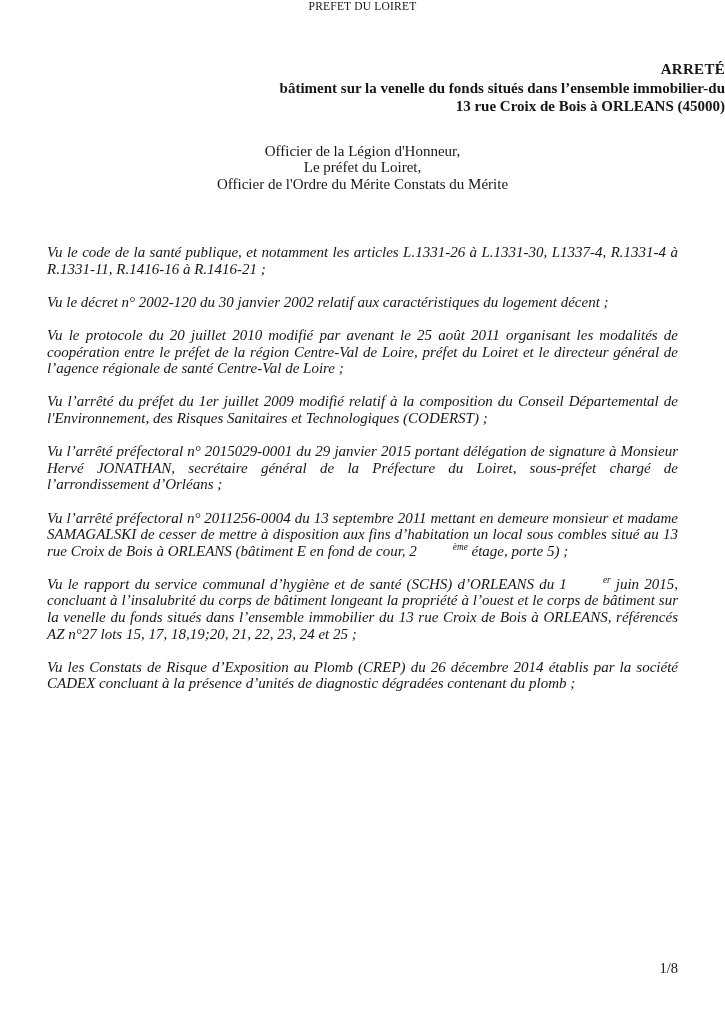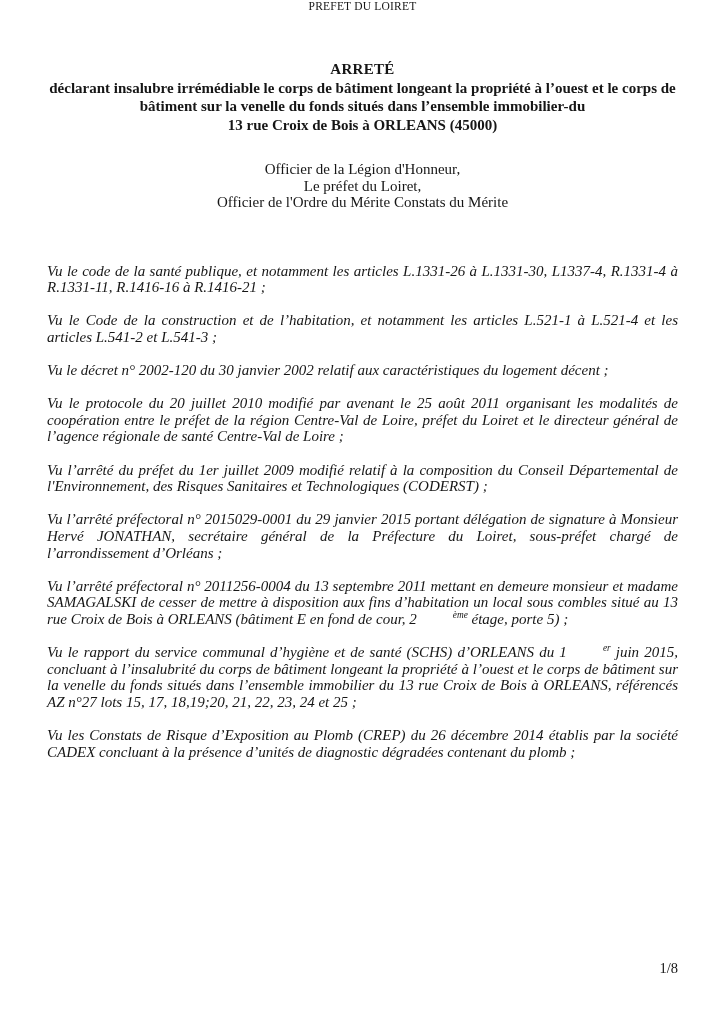--- a/index.html
+++ b/index.html
@@ -24,21 +24,21 @@
   }
   .service-block {
     margin-top: 44px;
     margin-left: 18px;
     font-size: 9.5px;
     line-height: 13.5px;
     letter-spacing: 0.15px;
   }
   .title-block {
     margin-top: 47px;
-    text-align: center;
+    text-align: right;
     font-weight: bold;
     font-size: 15px;
     line-height: 18.5px;
   }
   .title-block .heading { letter-spacing: 0.3px; }
   .issuer-block {
     margin-top: 27px;
     text-align: center;
     font-size: 15px;
     line-height: 16.5px;
@@ -69,35 +69,33 @@
 <body>
 
 <div class="page">
 
   <div class="prefecture">PREFET DU LOIRET</div>
 
 
   <div class="title-block">
     <div class="heading">ARRETÉ</div>
     <div>
-        <div>déclarant insalubre irrémédiable le corps de bâtiment longeant la propriété à l’ouest et le corps de</div>
         <div>bâtiment sur la venelle du fonds situés dans l’ensemble immobilier-du</div>
         <div>13 rue Croix de Bois à ORLEANS (45000)</div>
       </div>
   </div>
 
   <div class="issuer-block">
       <div>Officier de la Légion d'Honneur,</div>
       <div>Le préfet du Loiret,</div>
       <div>Officier de l'Ordre du Mérite Constats du Mérite</div>
     </div>
 
   <div class="body-text">
       <p class="body-paragraph"><span>Vu le code de la santé publique, et notamment les articles L.1331-26 à L.1331-30, L1337-4, R.1331-4 à R.1331-11, R.1416-16 à R.1416-21 ;</span></p>
-      <p class="body-paragraph"><span>Vu le Code de la construction et de l’habitation, et notamment les articles L.521-1 à L.521-4 et les articles L.541-2 et L.541-3 ;</span></p>
       <p class="body-paragraph"><span>Vu le décret n° 2002-120 du 30 janvier 2002 relatif aux caractéristiques du logement décent ;</span></p>
       <p class="body-paragraph"><span>Vu le protocole du 20 juillet 2010 modifié par avenant le 25 août 2011 organisant les modalités de coopération entre le préfet de la région Centre-Val de Loire, préfet du Loiret et le directeur général de l’agence régionale de santé Centre-Val de Loire ;</span></p>
       <p class="body-paragraph"><span>Vu l’arrêté du préfet du 1er juillet 2009 modifié relatif à la composition du Conseil Départemental de l'Environnement, des Risques Sanitaires et Technologiques (CODERST) ;</span></p>
       <p class="body-paragraph"><span>Vu l’arrêté préfectoral n° 2015029-0001 du 29 janvier 2015 portant délégation de signature à Monsieur Hervé JONATHAN, secrétaire général de la Préfecture du Loiret, sous-préfet chargé de l’arrondissement d’Orléans ;</span></p>
       <p class="body-paragraph"><span>Vu l’arrêté préfectoral n° 2011256-0004 du 13 septembre 2011 mettant en demeure monsieur et madame SAMAGALSKI de cesser de mettre à disposition aux fins d’habitation un local sous combles situé au 13 rue Croix de Bois à ORLEANS (bâtiment E en fond de cour, 2</span><sup>ème</sup><span> étage, porte 5) ;</span></p>
       <p class="body-paragraph"><span>Vu le rapport du service communal d’hygiène et de santé (SCHS) d’ORLEANS du 1</span><sup>er</sup><span> juin 2015, concluant à l’insalubrité du corps de bâtiment longeant la propriété à l’ouest et le corps de bâtiment sur la venelle du fonds situés dans l’ensemble immobilier du 13 rue Croix de Bois à ORLEANS, référencés AZ n°27 lots 15, 17, 18,19;20, 21, 22, 23, 24 et 25 ;</span></p>
       <p class="body-paragraph"><span>Vu les Constats de Risque d’Exposition au Plomb (CREP) du 26 décembre 2014 établis par la société CADEX concluant à la présence d’unités de diagnostic dégradées contenant du plomb ;</span></p>
     </div>
 
   <div class="page-number">1/8</div>

